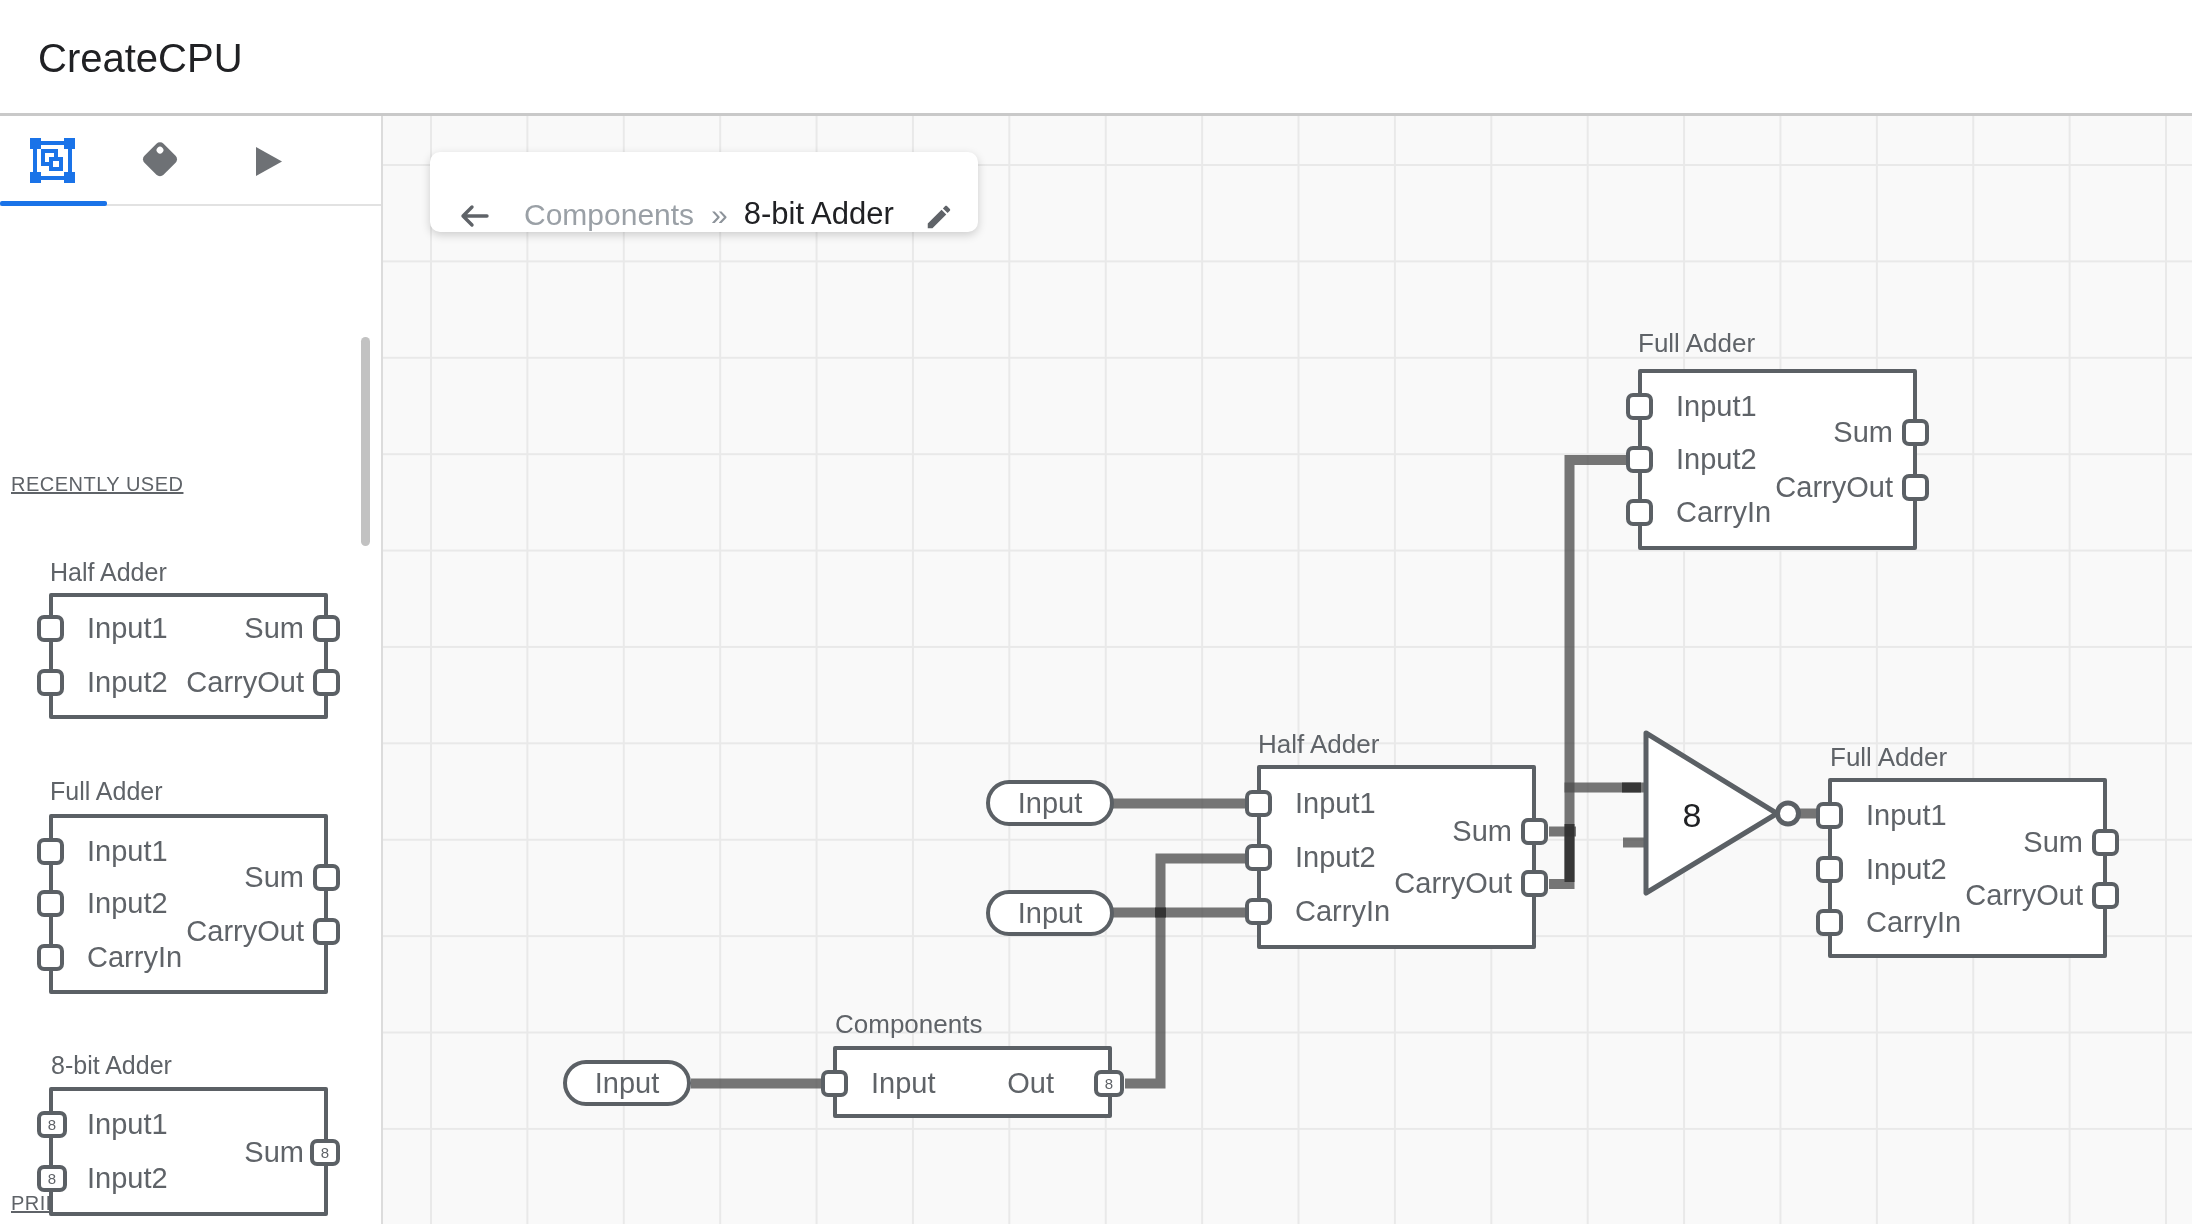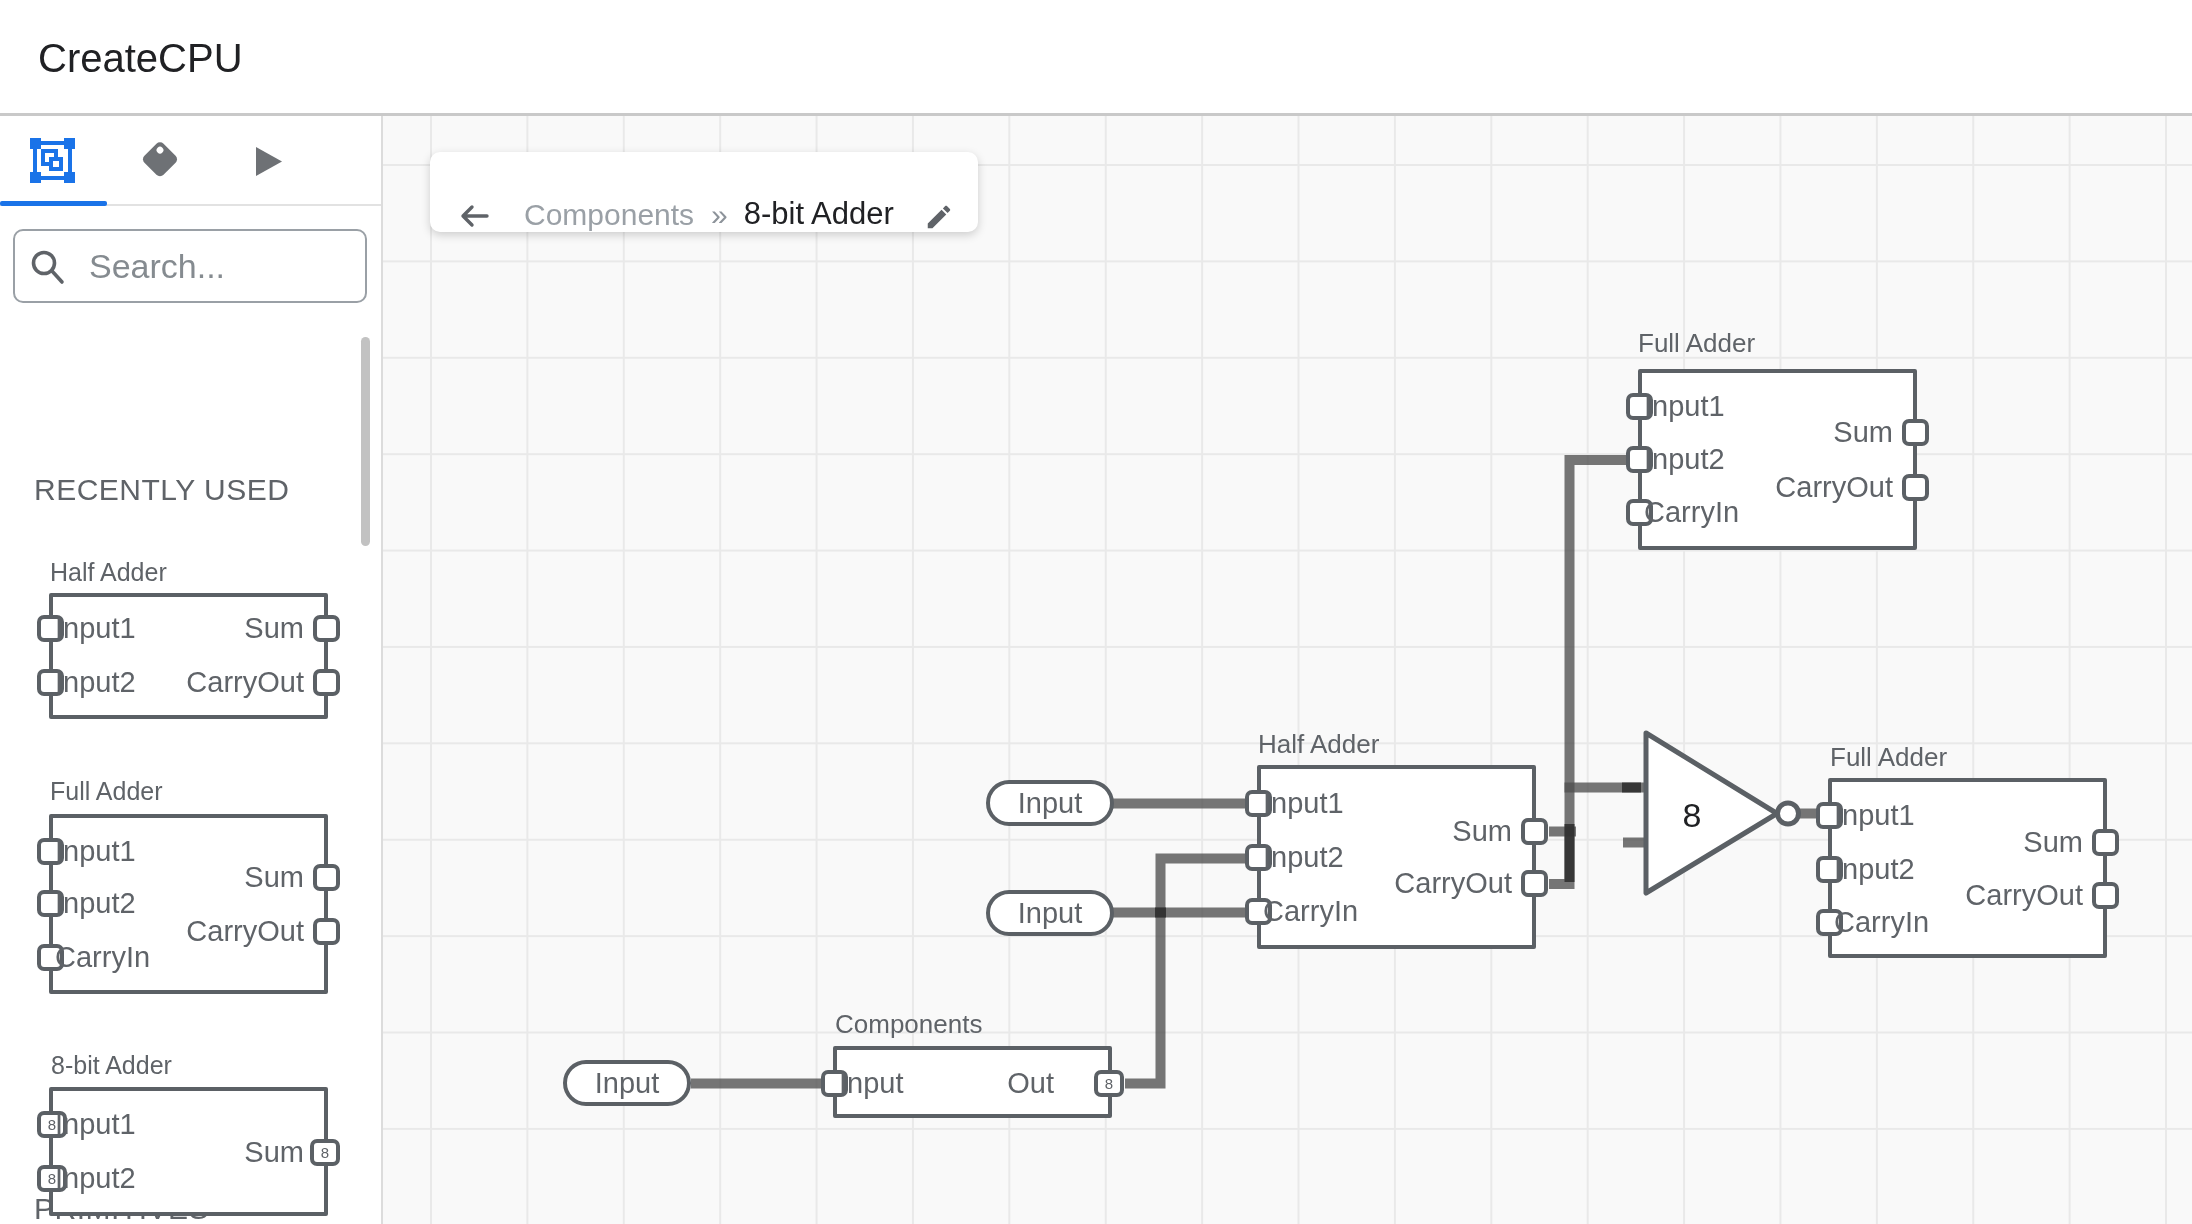--- a/index.html
+++ b/index.html
@@ -17,21 +17,21 @@
   .tab{position:absolute;top:0;width:107px;height:88px;cursor:pointer;}
   .tabs-divider{position:absolute;left:0;top:88px;width:381px;height:2px;background:#e2e2e2;}
   .tab-underline{position:absolute;left:0;top:85px;width:107px;height:5px;background:#1a73e8;border-radius:2px;}
   .tab svg{position:absolute;}
   .searchbox{position:absolute;left:13px;top:113px;width:354px;height:74px;border:2px solid #9aa0a6;
              border-radius:10px;background:#fff;box-sizing:border-box;}
   .searchbox input{position:absolute;left:72px;top:8px;width:260px;height:52px;border:none;outline:none;
                    font-size:34px;color:#3c4043;font-family:"Liberation Sans",sans-serif;background:transparent;}
   .searchbox input::placeholder{color:#858b90;}
   .search-icon{position:absolute;left:14px;top:17px;}
-  .section-label{position:absolute;left:34px;font-size:30px;letter-spacing:.5px;color:#5f6368;}
+  .section-label{position:absolute;left:11px;font-size:20px;letter-spacing:.5px;color:#5f6368;text-decoration:underline;}
   .scroll-thumb{position:absolute;left:361px;top:221px;width:9px;height:209px;border-radius:5px;background:#c2c2c2;}
 
   
   .canvas{position:absolute;left:383px;top:116px;width:1809px;height:1108px;background:#f9f9f9;
     background-image:linear-gradient(to right,#e9e9e9 1.5px,transparent 1.5px),
                      linear-gradient(to bottom,#e9e9e9 1.5px,transparent 1.5px);
     background-size:96.4px 96.4px;background-position:47px 48px;z-index:1;}
   svg.wires{position:absolute;left:0;top:0;z-index:2;pointer-events:none;}
 
   
@@ -44,21 +44,21 @@
   .crumb-edit{margin-left:30px;width:30px;height:30px;cursor:pointer;}
 
   
   .comp{position:absolute;background:#fff;border:4px solid #5b6065;border-radius:2px;box-sizing:border-box;z-index:3;}
   .ctitle{position:absolute;font-size:25px;line-height:26px;color:#5f6368;white-space:nowrap;z-index:3;}
   .port{position:absolute;width:27px;height:27px;border:4.5px solid #5b6065;border-radius:7px;background:#fff;
         box-sizing:border-box;}
   .port.l{left:-16px}.port.r{right:-16px}
   .port.bus{width:30px;display:flex;align-items:center;justify-content:center;font-size:15px;color:#5f6368;}
   .plabel{position:absolute;font-size:29px;line-height:27px;color:#5f6368;white-space:nowrap;}
-  .plabel.l{left:2px}.plabel.r{right:20px;text-align:right;}
+  .plabel.l{left:34px}.plabel.r{right:20px;text-align:right;}
   .pill{position:absolute;width:128px;height:46px;border:4px solid #5b6065;border-radius:23px;background:#fff;
         display:flex;align-items:center;justify-content:center;font-size:29px;color:#5f6368;box-sizing:border-box;z-index:3;}
   .gate-label{position:absolute;left:1672px;top:796px;width:40px;text-align:center;font-size:34px;color:#202124;z-index:3;}
 </style>
 </head>
 <body>
 
 <div id="app">
 
   <div class="appbar">
@@ -125,27 +125,20 @@
       </svg>
     </div>
     <div class="tab" style="left:214px">
       <svg style="left:42px;top:31px" width="26" height="29" viewBox="0 0 26 29">
         <polygon points="0,0 26,14.5 0,29" fill="#6e7175"></polygon>
       </svg>
     </div>
     <div class="tabs-divider"></div>
     <div class="tab-underline"></div>
 
-    <div class="searchbox">
-      <svg class="search-icon" width="38" height="40" viewBox="0 0 38 40">
-        <circle cx="15" cy="15" r="10.5" fill="none" stroke="#5f6368" stroke-width="3.6"></circle>
-        <line x1="23" y1="23" x2="33" y2="34" stroke="#5f6368" stroke-width="3.6" stroke-linecap="round"></line>
-      </svg>
-      <input type="text" placeholder="Search..." style="">
-    </div>
 
     <div class="section-label" style="top:357px">RECENTLY USED</div>
     <div class="scroll-thumb"></div>
 
     <div class="ctitle" style="left:50px;top:443px">Half Adder</div>
     <div class="comp" style="left:49px;top:477px;width:279px;height:126px">
       <div class="port l" style="top:18px"></div>
       <div class="port l" style="top:72px"></div>
       <div class="port r" style="top:18px"></div>
       <div class="port r" style="top:72px"></div>

